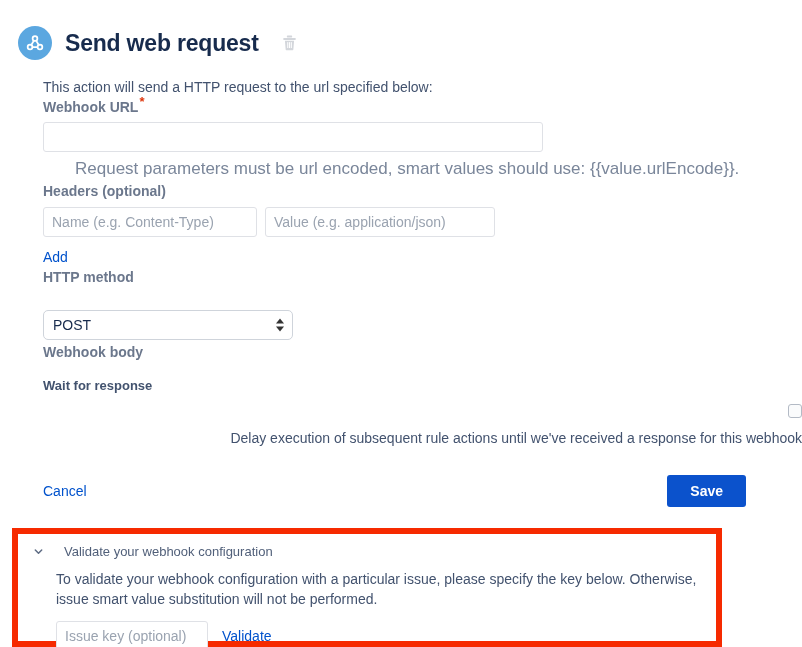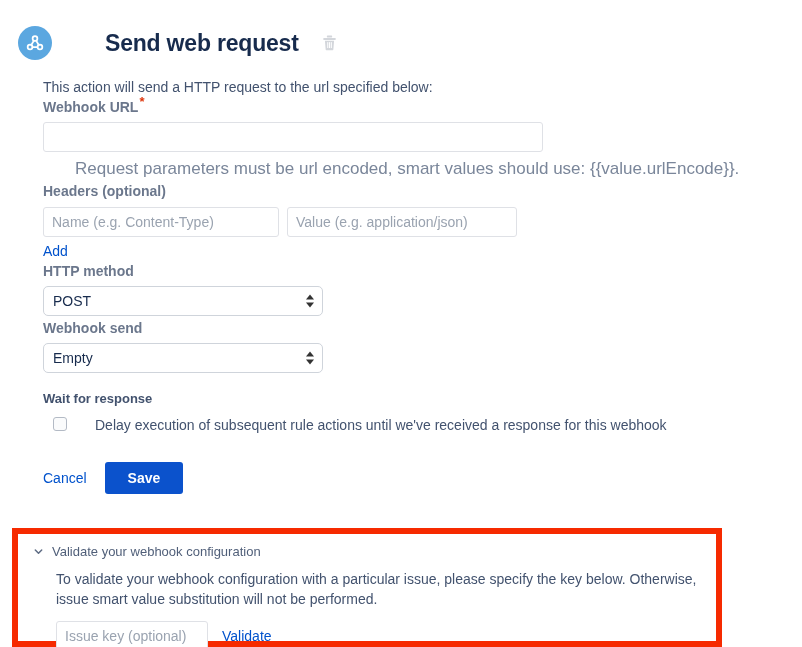--- a/index.html
+++ b/index.html
@@ -34,21 +34,20 @@
     justify-content: center;
     flex: 0 0 auto;
   }
   .webhook-avatar svg { display:block; }
   .action-title {
     font-size: 23px;
     font-weight: bold;
     color: #172b4d;
     letter-spacing: -0.2px;
     line-height: 1;
-    margin-left: 40px;
   }
   .trash-btn {
     margin-left: 9px;
     width: 18px;
     height: 18px;
     display: flex;
     align-items: center;
     justify-content: center;
     cursor: pointer;
   }
@@ -96,36 +95,36 @@
   }
   .text-input::placeholder { color: #9aa3b0; }
 
   #webhook-url-input { width: 500px; margin-top: 7px; }
 
   .headers-row {
     margin-top: 8px;
     display: flex;
     gap: 8px;
   }
-  #header-name-input { width: 236px; }
+  #header-name-input { width: 214px; }
   #header-value-input { width: 230px; }
 
   .link {
     color: #0052cc;
     font-size: 14px;
     text-decoration: none;
     cursor: pointer;
     display: inline-block;
   }
-  .add-link { margin-top: 6px; }
+  .add-link { margin-top: 12px; }
 
   .select-wrap {
     position: relative;
-    width: 280px;
-    margin-top: 7px;
+    width: 250px;
+    margin-top: 25px;
   }
   .styled-select {
     box-sizing: border-box;
     width: 100%;
     height: 30px;
     border: 1px solid #cfd4db;
     border-radius: 5px;
     background: #ffffff;
     padding: 0 28px 0 9px;
     font-family: "Liberation Sans", sans-serif;
@@ -156,23 +155,24 @@
 
   .section-label {
     margin-top: 18px;
     font-size: 13px;
     font-weight: bold;
     color: #42526e;
   }
   .checkbox-row {
     margin-top: 11px;
     display: flex;
-    align-items: flex-start;
-    gap: 28px;
+    align-items: flex-end;
+    gap: 12px;
     padding-left: 10px;
+    flex-direction: column;
   }
   .cbox {
     width: 14px;
     height: 14px;
     box-sizing: border-box;
     border: 1px solid #b3bac5;
     border-radius: 3px;
     background: #fafbfc;
     flex: 0 0 auto;
     cursor: pointer;
@@ -181,21 +181,21 @@
     font-size: 14px;
     color: #42526e;
   }
 
   
   .btn-row {
     margin-top: 29px;
     padding-right: 56px;
     display: flex;
     align-items: center;
-    justify-content: flex-start;
+    justify-content: space-between;
     gap: 18px;
   }
   .btn-cancel {
     background: none;
     border: none;
     font-family: "Liberation Sans", sans-serif;
     font-size: 14px;
     color: #0052cc;
     cursor: pointer;
     padding: 0;
@@ -222,21 +222,21 @@
     box-sizing: border-box;
     border: 6px solid #f62a00;
     background: #ffffff;
   }
   .validate-inner {
     padding: 10px 14px 0 14px;
   }
   .validate-head {
     display: flex;
     align-items: center;
-    gap: 8px;
+    gap: 20px;
     cursor: pointer;
   }
   .chev-icon {
     width: 12px;
     height: 12px;
     display: flex;
     align-items: center;
     justify-content: center;
   }
   .chev-icon svg { display: block; }
@@ -309,28 +309,21 @@
   <div class="field-label">HTTP method</div>
   <div class="select-wrap">
     <select class="styled-select" id="http-method-select"><option value="POST">POST</option><option value="GET">GET</option><option value="PUT">PUT</option><option value="DELETE">DELETE</option></select>
     <span class="select-arrows">
       <span class="arrow-up"></span>
         <span class="arrow-down"></span>
     </span>
   </div>
 
   
-  <div class="field-label">Webhook send</div>
-  <div class="select-wrap">
-    <select class="styled-select" id="webhook-body-select"><option value="Empty">Empty</option><option value="Issue data">Issue data</option><option value="Custom data">Custom data</option></select>
-    <span class="select-arrows">
-      <span class="arrow-up"></span>
-        <span class="arrow-down"></span>
-    </span>
-  </div>
+  <div class="field-label">Webhook body</div>
 
   
   <div class="section-label">Wait for response</div>
   <div class="checkbox-row">
     <span class="cbox"></span>
     <span class="checkbox-text">Delay execution of subsequent rule actions until we've received a response for this webhook</span>
   </div>
 
   
   <div class="btn-row">

